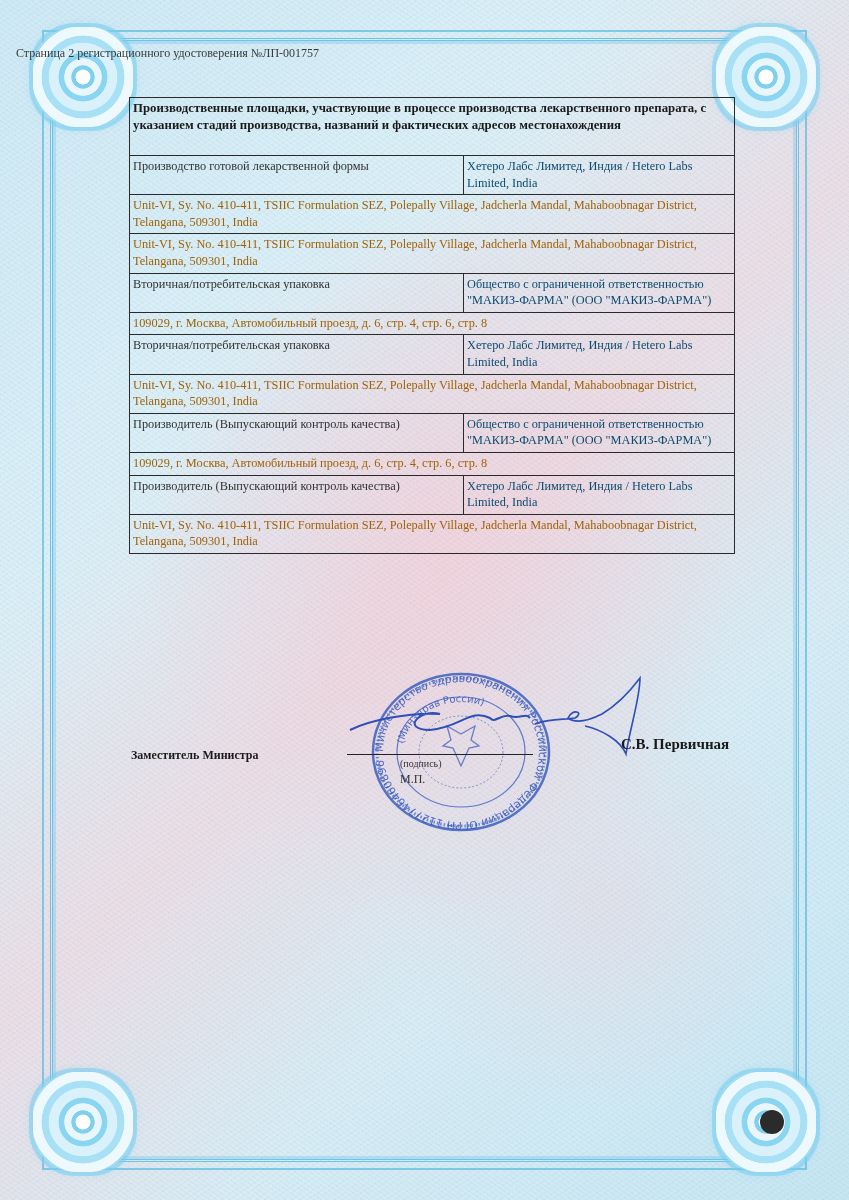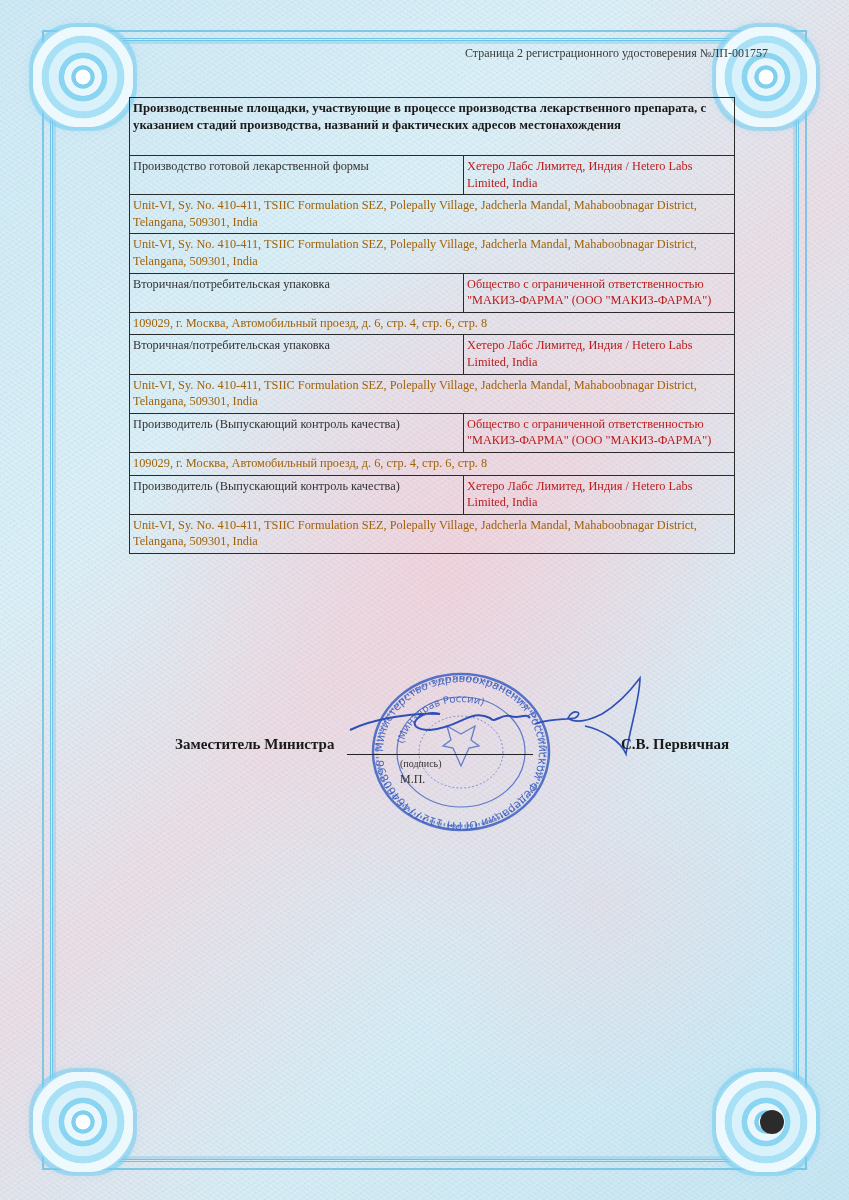--- a/index.html
+++ b/index.html
@@ -35,37 +35,37 @@
   }
   .rosette.tl { left: 33px; top: 27px; }
   .rosette.tr { left: 716px; top: 27px; }
   .rosette.bl { left: 33px; top: 1072px; }
   .rosette.br { left: 716px; top: 1072px; }
   .hole {
     position: absolute; left: 760px; top: 1110px; width: 24px; height: 24px;
     border-radius: 50%; background: #2b2b2b;
   }
   .page-header {
-    position: absolute; left: 0; width: 768px; top: 46px; text-align: right;
+    position: absolute; left: 16px; width: 768px; top: 46px; text-align: left;
     font-size: 12px; color: #3a3a3a;
   }
   table.sites {
     position: absolute; left: 129px; top: 97px; width: 606px;
     border-collapse: collapse; font-size: 12.3px; line-height: 1.35;
   }
   table.sites td {
     border: 1.3px solid #2a2a2a; padding: 2px 3px 3px 3px; vertical-align: top;
   }
   td.title-cell { font-weight: bold; font-size: 12.8px; height: 52px; }
   td.stage { width: 327px; color: #333; }
-  td.org { color: #b91c1c; margin-top: 18px; }
+  td.org { color: #0c4a6e; margin-top: 18px; }
   td.addr { color: #a16207; }
   .sig-block { position: absolute; top: 736px; left: 0; width: 849px; height: 120px; }
   .sig-title {
-    position: absolute; left: 131px; top: 0; font-weight: bold; font-size: 15px; margin-left: 44px;
+    position: absolute; left: 131px; top: 12px; font-weight: bold; font-size: 12px;
   }
   .sig-name {
     position: absolute; left: 621px; top: 0; font-weight: bold; font-size: 15px;
   }
   .sig-line {
     position: absolute; left: 347px; top: 18px; width: 186px; height: 0;
     border-top: 1.5px solid #222;
   }
   .sig-caption {
     position: absolute; left: 400px; top: 22px; width: 80px; 

